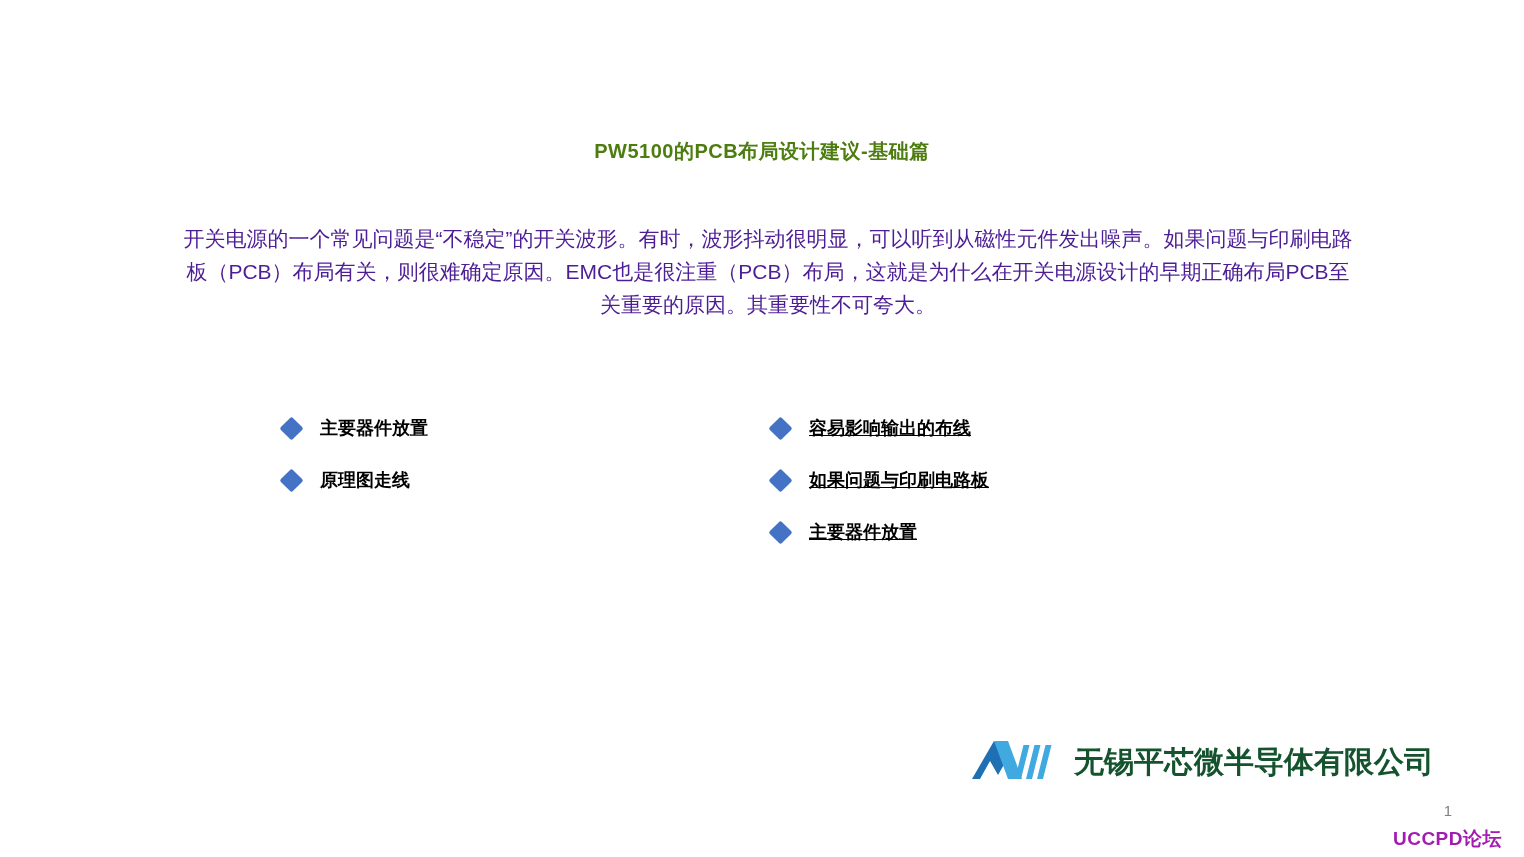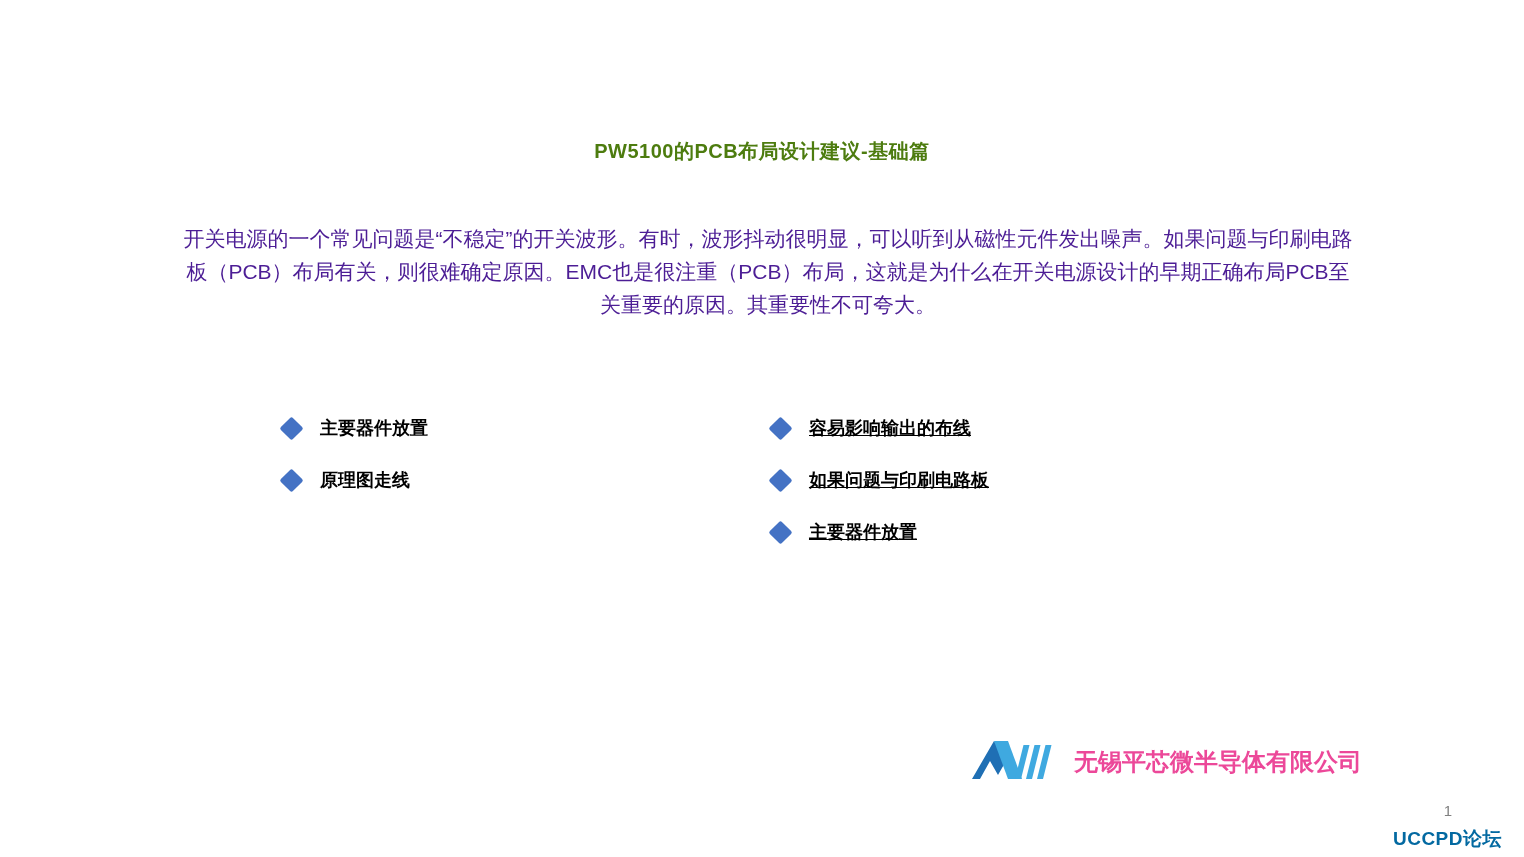--- a/index.html
+++ b/index.html
@@ -82,39 +82,39 @@
     display: flex;
     align-items: center;
   }
   .logo-mark {
     width: 92px;
     height: 54px;
     position: relative;
     margin-right: 14px;
   }
   .company-name {
-    font-size: 24px;
+    font-size: 30px;
     font-weight: bold;
-    color: #ec4899;
+    color: #14532d;
     white-space: nowrap;
   }
   .page-number {
     position: absolute;
     right: 72px;
     top: 802px;
     font-size: 15px;
     color: #808080;
   }
   .watermark {
     position: absolute;
     right: 22px;
     top: 826px;
     font-size: 19px;
     font-weight: bold;
-    color: #0369a1;
+    color: #a21caf;
     letter-spacing: 0.5px;
     margin-left: 40px;
   }
 </style>
 </head>
 <body>
 
 <div class="slide">
 
   <div class="title">PW5100的PCB布局设计建议-基础篇</div>

